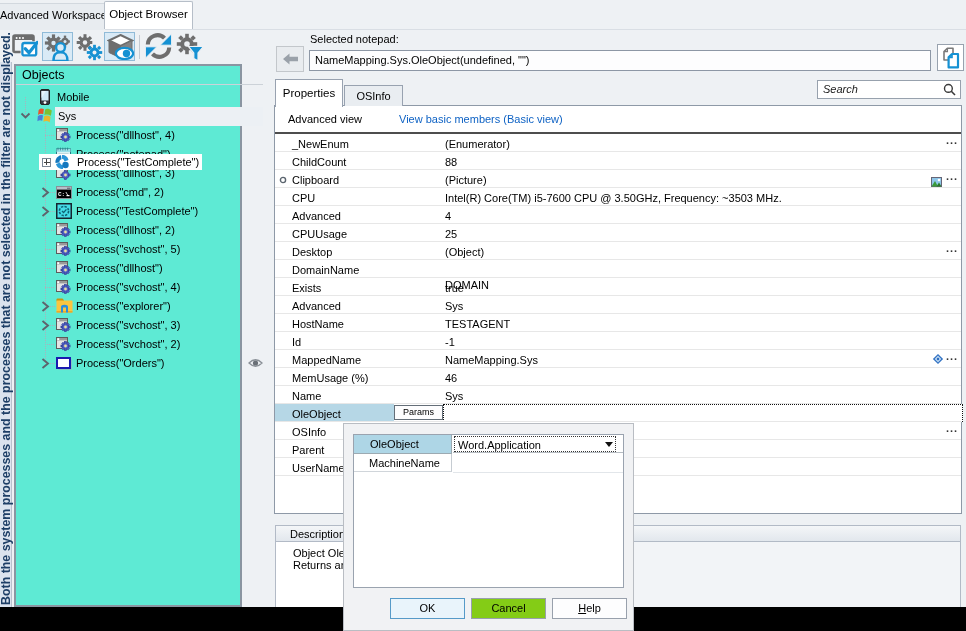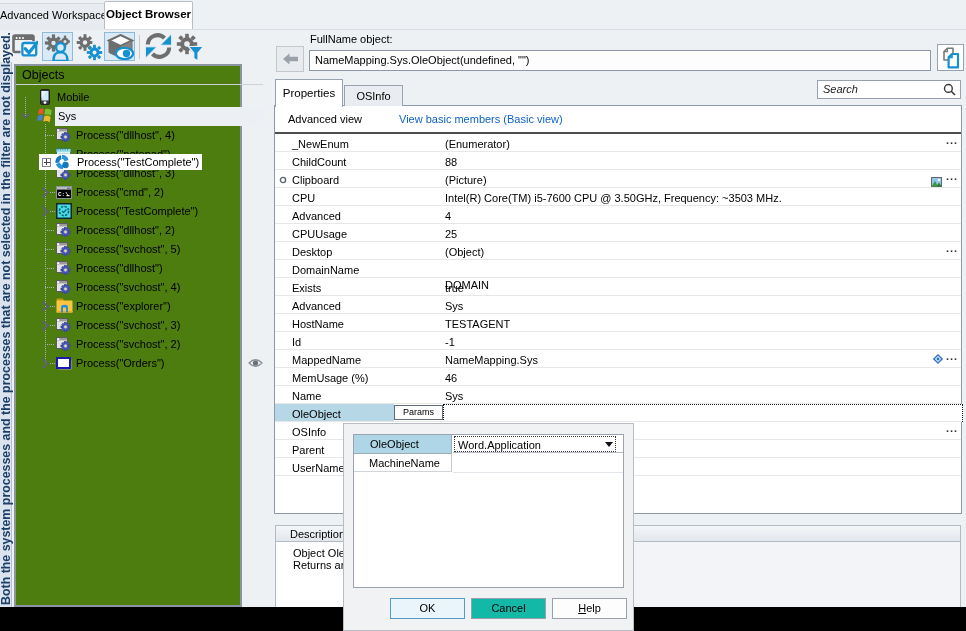--- a/index.html
+++ b/index.html
@@ -11,21 +11,21 @@
 .dots{font-size:11px;color:#333;letter-spacing:1px;font-weight:bold}
 </style>
 </head>
 <body>
 <div id="win" class="abs">
 
 <div class="abs" style="left:0;top:29px;width:966px;height:1px;background:#d9dee4"></div>
 <div class="abs" style="left:0;top:3px;width:105px;height:27px;background:#e8ecf0;border-top:1px solid #d2d8de;"></div>
 <div class="abs t11" style="left:0;top:9px;width:105px;text-align:center;font-size:11px;">Advanced Workspace</div>
 <div class="abs" style="left:104px;top:1px;width:89px;height:28px;background:#fff;border:1px solid #b6bec8;border-bottom:none;border-radius:2px 2px 0 0;"></div>
-<div class="abs t11" style="left:104px;top:8px;width:89px;text-align:center;font-size:11.5px;font-weight:bold;">Object Browser</div>
+<div class="abs t11" style="left:104px;top:8px;width:89px;text-align:center;font-size:11.5px;">Object Browser</div>
 
 <div id="toolbar" class="abs" style="left:0;top:31px;width:966px;height:31px;"></div>
 
 <div class="abs" style="left:3px;top:40px;width:2px;height:2px;background:#a7adb7"></div>
 <div class="abs" style="left:3px;top:45px;width:2px;height:2px;background:#a7adb7"></div>
 <div class="abs" style="left:3px;top:50px;width:2px;height:2px;background:#a7adb7"></div>
 <div class="abs" style="left:3px;top:55px;width:2px;height:2px;background:#a7adb7"></div>
 
 <div class="abs" style="left:42px;top:32px;width:31px;height:29px;background:#d9eaf6;border:1px solid #90bbd8"></div>
 <div class="abs" style="left:104px;top:32px;width:31px;height:29px;background:#d9eaf6;border:1px solid #90bbd8"></div>
@@ -114,21 +114,21 @@
     <rect x="3" y="15.2" width="3.8" height="3.8" transform="rotate(45 4.9 17.1)"></rect>
     <rect x="15.2" y="15.2" width="3.8" height="3.8" transform="rotate(45 17.1 17.1)"></rect>
   </g>
   <circle cx="11" cy="11" r="2.8" fill="#eef1f4"></circle>
   <path d="M12.5 13.5 H27.5 L22 20 V27.8 L17.8 25.6 V20 Z" fill="#1591d3" stroke="#eef1f4" stroke-width="1.2"></path>
 </svg>
 
 <div class="abs" style="left:0;top:62px;width:12px;height:545px;background:#dbe3ee;border-right:1px solid #b9c1cd"></div>
 <div class="abs" style="left:0px;top:605px;width:540px;height:12px;transform:rotate(-90deg);transform-origin:0 0;font-size:12.4px;line-height:12px;font-weight:bold;color:#1d3e66;white-space:nowrap">Both the system processes and the processes that are not selected in the filter are not displayed.</div>
 
-<div id="tree" class="abs" style="left:14px;top:64px;width:228px;height:543px;background:#4d7c0f;border:2px solid #8a95a1">
+<div id="tree" class="abs" style="left:14px;top:64px;width:228px;height:543px;background:#5eead4;border:2px solid #8a95a1">
   <div class="abs" style="left:0;top:0;width:247px;height:19px;border-bottom:1px solid #ccd2d8;line-height:18px;padding-left:6px;font-size:12.5px;color:#000;white-space:nowrap">Objects</div>
 </div>
 <div id="treerows">
 
 <div class="abs" style="left:25px;top:97px;width:1px;height:19px;border-left:1px dotted #a8b2bc"></div>
 <div class="abs" style="left:45px;top:124px;width:1px;height:239px;border-left:1px dotted #a8b2bc"></div>
 
 <div class="abs" style="left:55px;top:106.5px;width:208px;height:19px;background:#ecf0f4"></div>
 
 <svg class="abs" style="left:40px;top:89px" width="10" height="16" viewBox="0 0 10 16">
@@ -311,21 +311,21 @@
 </svg>
 </div>
 
 <div id="rightpanel">
 
 <div class="abs" style="left:276px;top:46px;width:28px;height:26px;background:#e9ecef;border:1px solid #c3c7cb"></div>
 <svg class="abs" style="left:282px;top:52px" width="17" height="14" viewBox="0 0 17 14">
   <path d="M1 7 L7.5 1.5 L7.5 4.8 L16 4.8 L16 9.2 L7.5 9.2 L7.5 12.5 Z" fill="#9aa1a9"></path>
 </svg>
 
-<div class="abs t11" style="left:310px;top:33px">FullName object:</div>
+<div class="abs t11" style="left:310px;top:33px">Selected notepad:</div>
 
 <div class="abs" style="left:309px;top:50px;width:622px;height:21px;background:#fdfdfe;border:1px solid #8d97a5"></div>
 <div class="abs t11" style="left:315px;top:54px">NameMapping.Sys.OleObject(undefined, "")</div>
 
 <div class="abs" style="left:937px;top:44px;width:27px;height:27px;background:#fff;border:1px solid #98a2ae"></div>
 <svg class="abs" style="left:940px;top:47px" width="22" height="22" viewBox="0 0 22 22">
   <path d="M4 4.6 L7.4 1.2 L13 1.2 L13 13 L4 13 Z" fill="#fff" stroke="#7a7a7a" stroke-width="1.6" stroke-linejoin="round"></path>
   <path d="M7.4 1.2 L7.4 4.6 L4 4.6" fill="none" stroke="#7a7a7a" stroke-width="1.3"></path>
   <path d="M8.6 10.4 L12 7 L18 7 L18 20.4 L8.6 20.4 Z" fill="#fff" stroke="#1591d3" stroke-width="2.2" stroke-linejoin="round"></path>
   <path d="M12 7 L12 10.4 L8.6 10.4" fill="none" stroke="#1591d3" stroke-width="1.6"></path>
@@ -460,15 +460,15 @@
   <div class="abs" style="left:109px;top:11px;width:170px;height:18px;background:#fff;border-bottom:1px solid #b6bcc2"></div>
   <div class="abs" style="left:110px;top:12px;width:162px;height:16px;border:1px dotted #333"></div>
   <div class="abs t11" style="left:114px;top:14.5px">Word.Application</div>
   <div class="abs" style="left:261px;top:18px;width:0;height:0;border-left:4.5px solid transparent;border-right:4.5px solid transparent;border-top:5px solid #111"></div>
 
   <div class="abs" style="left:10px;top:30px;width:98px;height:18px;background:#fff;border-right:1px solid #c6ccd2;border-bottom:1px solid #d0d5da"></div>
   <div class="abs t11" style="left:25px;top:33px">MachineName</div>
   <div class="abs" style="left:109px;top:47.5px;width:170px;height:1px;background:#e2e6ea"></div>
 
   <div class="abs" style="left:46px;top:174px;width:75px;height:21px;background:#e9f4fb;border:1px solid #569ac8;font-size:11px;text-align:center;line-height:19px">OK</div>
-  <div class="abs" style="left:127px;top:174px;width:75px;height:21px;background:#14b8a6;border:1px solid #98a0ac;font-size:11px;text-align:center;line-height:19px">Cancel</div>
+  <div class="abs" style="left:127px;top:174px;width:75px;height:21px;background:#84cc16;border:1px solid #98a0ac;font-size:11px;text-align:center;line-height:19px">Cancel</div>
   <div class="abs" style="left:208px;top:174px;width:75px;height:21px;background:#fdfdfe;border:1px solid #98a0ac;font-size:11px;text-align:center;line-height:19px"><u style="text-decoration:underline">H</u>elp</div>
 </div>
 
 </body></html>

